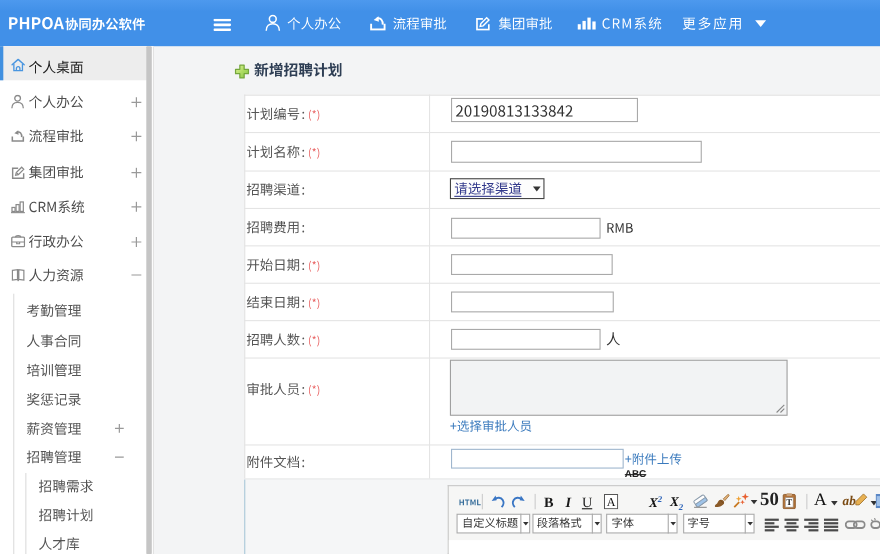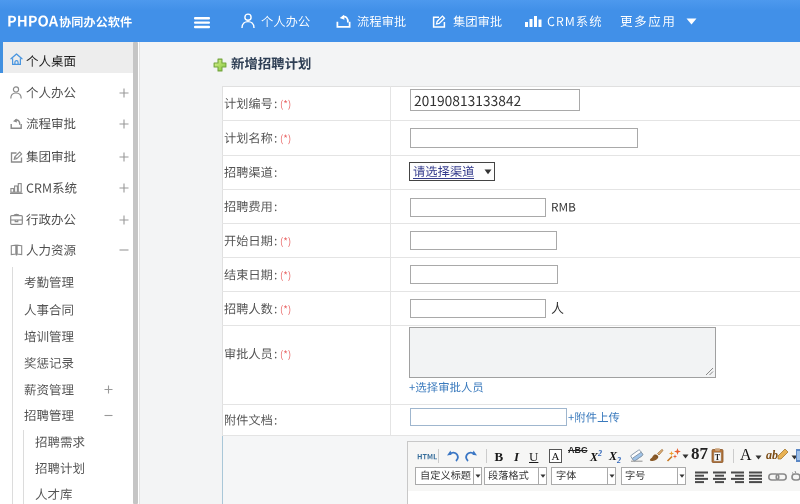--- a/index.html
+++ b/index.html
@@ -312,21 +312,21 @@
     <path d="M9.2 4.2 C7 1.8 3.5 2.2 2 4.5 C0.7 6.5 1.2 9.3 3 11" fill="none" stroke="#3a76c4" stroke-width="1.8"></path>
   </svg>
 <div style="position:absolute;left:486px;top:449px;width:1px;height:14px;background:#ccc"></div>
 <div class="abs" style="left:494.5px;top:449px;font-family:'Liberation Serif',serif;font-weight:bold;font-size:13px;color:#1a1a1a">B</div>
 <div class="abs" style="left:514px;top:449px;font-family:'Liberation Serif',serif;font-style:italic;font-weight:bold;font-size:13px;color:#1a1a1a">I</div>
 <div class="abs" style="left:529px;top:449px;font-family:'Liberation Serif',serif;font-size:13px;color:#1a1a1a;text-decoration:underline">U</div>
 <svg class="abs" style="left:549px;top:449px" width="13" height="14" viewBox="0 0 13 14">
     <rect x="0.5" y="0.5" width="12" height="13" fill="#fff" stroke="#555"></rect>
     <text x="6.5" y="11" font-family="Liberation Serif" font-size="11" fill="#111" text-anchor="middle">A</text>
   </svg>
-<div class="abs" style="left:568px;top:445px;font-family:'Liberation Sans';font-size:9px;font-weight:bold;color:#222;text-decoration:line-through">ABC</div>
+<div class="abs" style="left:568px;top:426px;font-family:'Liberation Sans';font-size:9px;font-weight:bold;color:#222;text-decoration:line-through">ABC</div>
 <div class="abs" style="left:590px;top:449px;font-family:'Liberation Serif',serif;font-size:12px;font-weight:bold;font-style:italic;color:#111">X<span style="font-size:8px;vertical-align:super;color:#2a62b8">2</span></div>
 <div class="abs" style="left:609px;top:449px;font-family:'Liberation Serif',serif;font-size:12px;font-weight:bold;font-style:italic;color:#111">X<span style="font-size:8px;vertical-align:sub;color:#2a62b8">2</span></div>
 <svg class="abs" style="left:629px;top:449px" width="15" height="13" viewBox="0 0 15 13">
     <g transform="rotate(-35 7.5 6)">
       <rect x="2" y="3.2" width="11" height="6.6" rx="1.2" fill="#fdfdfd" stroke="#8899aa" stroke-width="0.9"></rect>
       <path d="M2 6.4 L13 6.4 L13 8.5 C13 9.3 12.6 9.8 11.8 9.8 L3.2 9.8 C2.4 9.8 2 9.3 2 8.5 Z" fill="#9fc3e8" stroke="#8899aa" stroke-width="0.9"></path>
     </g>
     <path d="M2 12.2 L13.5 12.2" stroke="#999" stroke-width="1.1"></path>
   </svg>
 <svg class="abs" style="left:648px;top:448px" width="16" height="14" viewBox="0 0 16 14">
@@ -336,21 +336,21 @@
   </svg>
 <svg class="abs" style="left:666px;top:448px" width="15" height="14" viewBox="0 0 15 14">
     <path d="M8.1 3.5 L11.5 2.31 L14.9 3.5 L11.5 4.69 Z M11.5 0.1 L12.69 3.5 L11.5 6.9 L10.31 3.5 Z" fill="#e86030"></path>
     <path d="M2.9 5.5 L5.5 4.59 L8.1 5.5 L5.5 6.41 Z M5.5 2.9 L6.41 5.5 L5.5 8.1 L4.59 5.5 Z" fill="#f0a030"></path>
     <path d="M6.8 8.5 L9 7.73 L11.2 8.5 L9 9.27 Z M9 6.3 L9.77 8.5 L9 10.7 L8.23 8.5 Z" fill="#e86030"></path>
     <path d="M1.5 13 L6 8.5" stroke="#c87820" stroke-width="1.6"></path>
   </svg>
 <svg class="abs" style="left:682px;top:454px" width="7" height="5">
     <path d="M0.5 0.5 L6.5 0.5 L3.5 4.5 Z" fill="#333"></path>
   </svg>
-<div class="abs" style="left:691px;top:444px;font-family:'Liberation Serif',serif;font-size:17px;font-weight:bold;color:#222">87</div>
+<div class="abs" style="left:691px;top:444px;font-family:'Liberation Serif',serif;font-size:17px;font-weight:bold;color:#222">50</div>
 <svg class="abs" style="left:711px;top:448px" width="13" height="15" viewBox="0 0 13 15">
     <rect x="1" y="1.5" width="11" height="13" rx="1" fill="#b4743a" stroke="#8a5526" stroke-width="0.8"></rect>
     <rect x="4" y="0.3" width="5" height="2.6" rx="0.8" fill="#caa27a"></rect>
     <rect x="3" y="4.5" width="7" height="8.5" fill="#fff" stroke="#999" stroke-width="0.5"></rect>
     <text x="6.5" y="11.5" font-family="Liberation Serif" font-size="8" font-weight="bold" fill="#222" text-anchor="middle">T</text>
   </svg>
 <div style="position:absolute;left:733px;top:449px;width:1px;height:14px;background:#ccc"></div>
 <div class="abs" style="left:740px;top:446px;font-family:'Liberation Serif',serif;font-size:16px;color:#111">A</div>
 <svg class="abs" style="left:755px;top:455px" width="7" height="5">
     <path d="M0.5 0.5 L6.5 0.5 L3.5 4.5 Z" fill="#333"></path>

